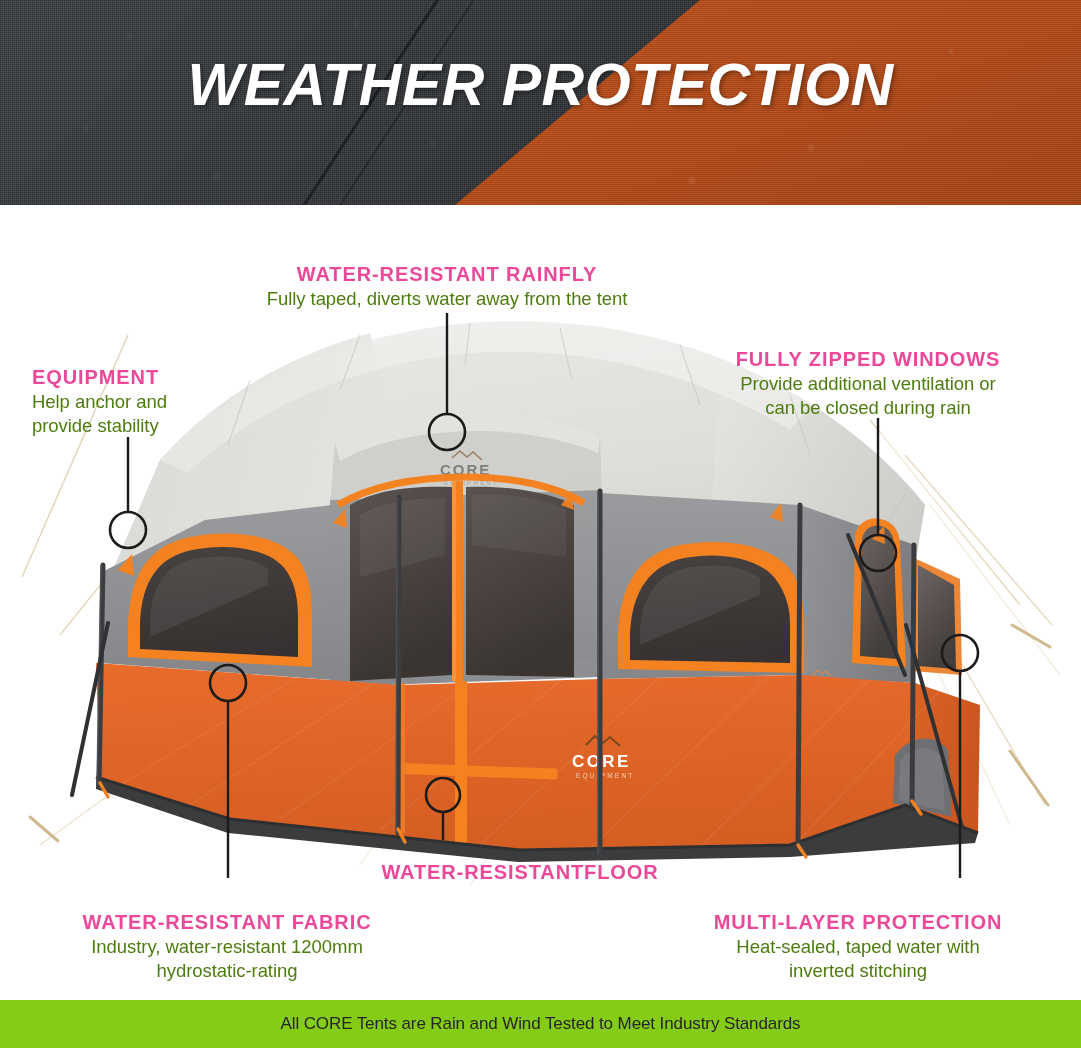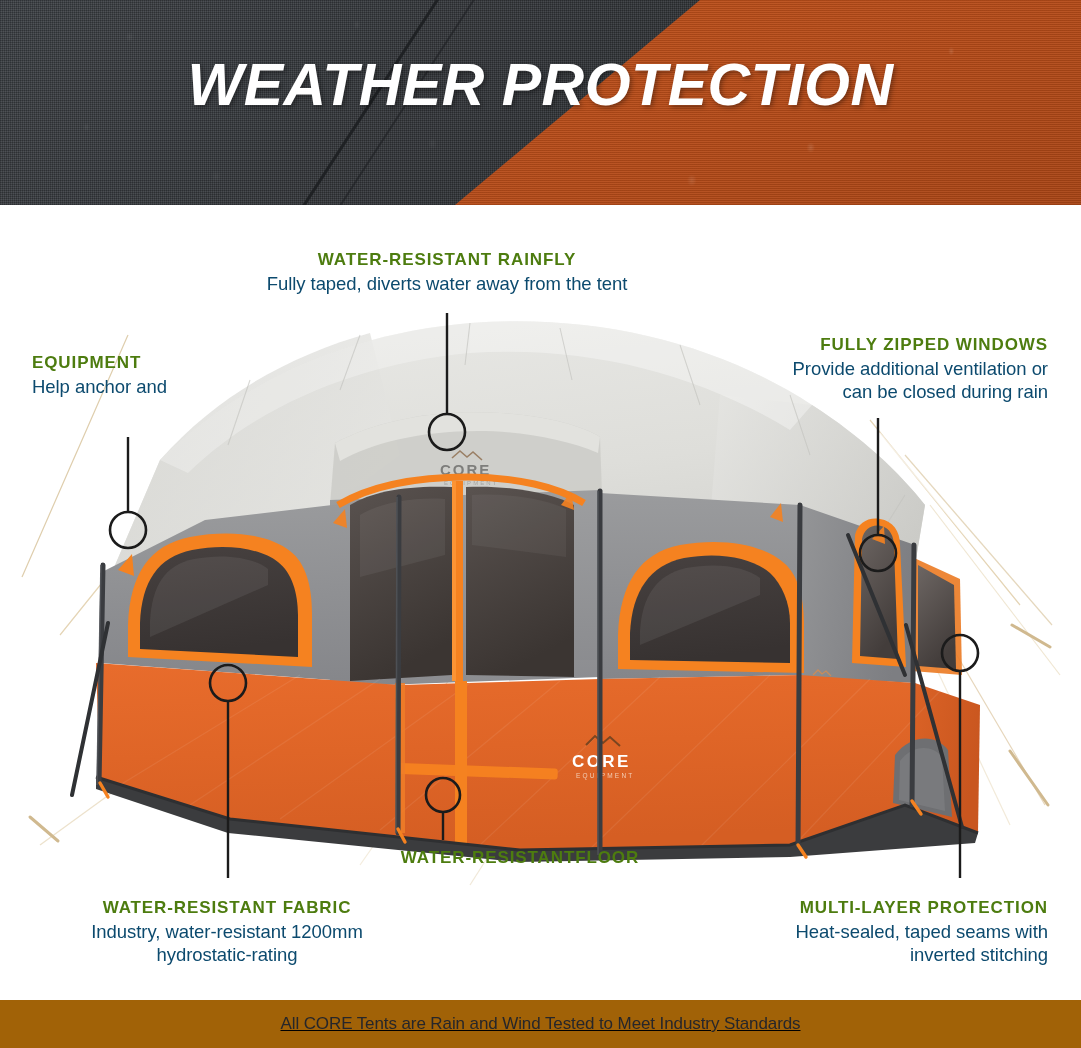--- a/index.html
+++ b/index.html
@@ -58,51 +58,52 @@
     font-style:italic;
     letter-spacing:.5px;
     line-height:1;
     white-space:nowrap;
     text-shadow:2px 2px 5px rgba(0,0,0,.35);
   }
 
   
   .callout{position:absolute;}
   .callout .c-title{
-    color:#4d7c0f;
+    color:#ec4899;
     font-weight:bold;
-    font-size:17px;
+    font-size:20px;
     letter-spacing:.9px;
     line-height:1.22;
     white-space:nowrap;
+    margin-top:12px;
   }
   .callout .c-desc{
-    color:#0c4a6e;
+    color:#4d7c0f;
     font-size:18.5px;
     font-weight:normal;
     line-height:1.26;
     letter-spacing:-.05px;
     margin-top:1px;
   }
   .ta-left{text-align:left;}
-  .ta-right{text-align:right;}
+  .ta-right{text-align:center;}
   .ta-center{text-align:center;}
 
   
   .tent-wrap{position:absolute;left:0;top:205px;width:862px;height:700px;}
   .tent-wrap svg{display:block;}
 
   
   .leaders{position:absolute;left:0;top:0;width:1081px;height:1048px;pointer-events:none;}
 
   
   .footer{
     position:absolute;left:0;bottom:0;width:1081px;height:48px;
-    background:#a16207;
-    display:flex;align-items:center;justify-content:center;text-decoration:underline;
+    background:#84cc16;
+    display:flex;align-items:center;justify-content:center;
   }
   .footer-text{
     color:#26262a;
     font-size:17px;
     font-weight:normal;
     letter-spacing:-.1px;
     white-space:nowrap;
   }
 </style>
 </head>
@@ -382,20 +383,21 @@
     <div class="c-title">WATER-RESISTANT RAINFLY</div>
     <div class="c-desc">
       <div>Fully taped, diverts water away from the tent</div>
     </div>
   </div>
 
   <div class="callout ta-left" style="left:32px;top:353px;width:260px;">
     <div class="c-title">EQUIPMENT</div>
     <div class="c-desc">
       <div>Help anchor and</div>
+      <div>provide stability</div>
     </div>
   </div>
 
   <div class="callout ta-right" style="left:688px;top:335px;width:360px;">
     <div class="c-title">FULLY ZIPPED WINDOWS</div>
     <div class="c-desc">
       <div>Provide additional ventilation or</div>
       <div>can be closed during rain</div>
     </div>
   </div>
@@ -408,21 +410,21 @@
     </div>
   </div>
 
   <div class="callout ta-center" style="left:340px;top:848px;width:360px;">
     <div class="c-title">WATER-RESISTANTFLOOR</div>
   </div>
 
   <div class="callout ta-right" style="left:668px;top:898px;width:380px;">
     <div class="c-title">MULTI-LAYER PROTECTION</div>
     <div class="c-desc">
-      <div>Heat-sealed, taped seams with</div>
+      <div>Heat-sealed, taped water with</div>
       <div>inverted stitching</div>
     </div>
   </div>
 
   <div class="footer">
     <span class="footer-text">All CORE Tents are Rain and Wind Tested to Meet Industry Standards</span>
   </div>
 
 </div>
 

